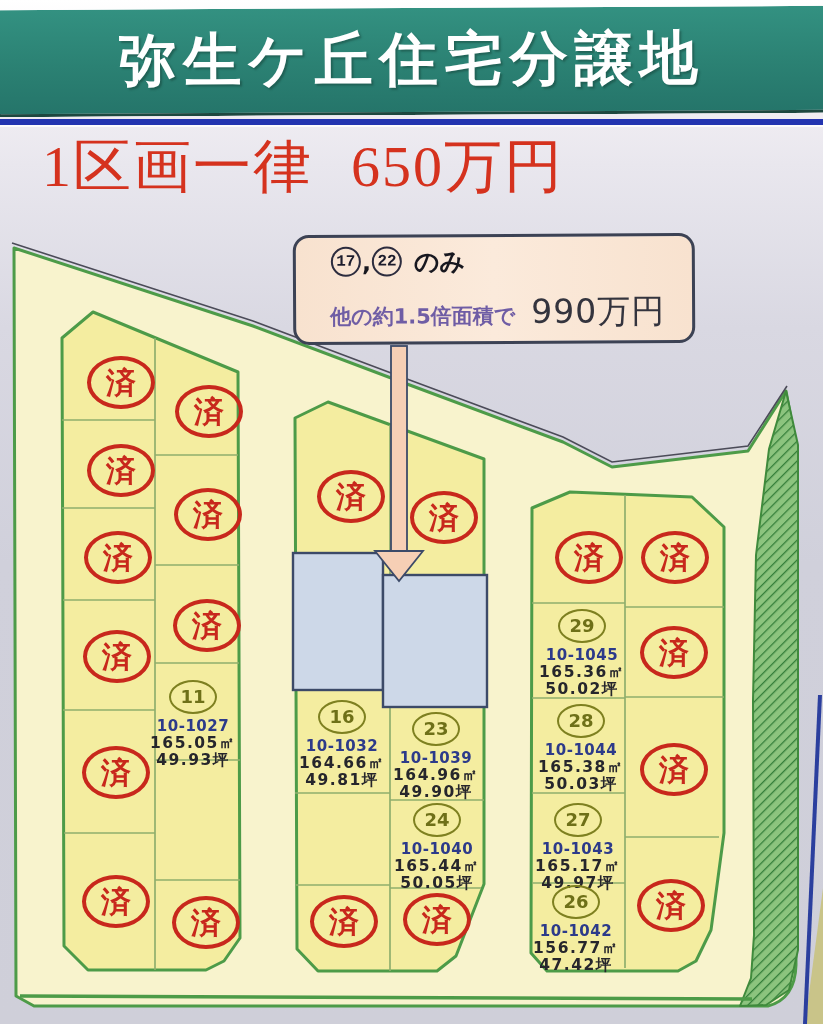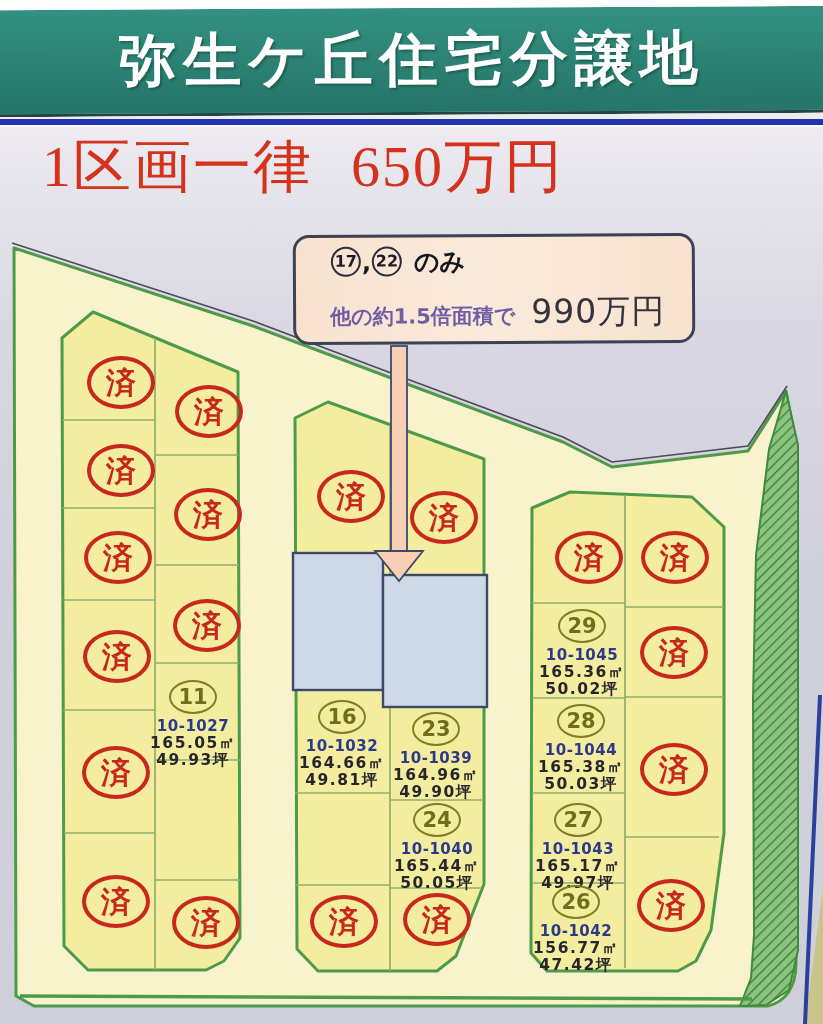--- a/index.html
+++ b/index.html
@@ -26,36 +26,36 @@
   #map-svg{position:absolute;left:0;top:0;}
 
   
   .callout{position:absolute;left:293px;top:234px;width:402px;height:110px;
            background:linear-gradient(90deg,#f8e2cf 0%,#fbeadb 50%,#f8e2cf 100%);
            border:3px solid #3c4254;border-radius:16px;box-sizing:border-box;
            padding:8px 0 0 34px;transform:rotate(-0.3deg);}
   .callout .line1{font-size:25px;font-weight:bold;color:#17171f;}
   .cnum{display:inline-block;width:26px;height:26px;line-height:26px;text-align:center;
         border:2px solid #2c2c3e;border-radius:50%;font-size:16px;font-weight:bold;
-        color:#1c1c2c;vertical-align:middle;margin:0 1px 4px 1px;}
+        color:#1c1c2c;vertical-align:middle;margin:0 1px 4px 1px;font-family:Liberation Mono, monospace;}
   .ccomma{font-size:24px;}
   .conly{font-size:25px;margin-left:11px;}
   .callout .line2{margin-top:10px;white-space:nowrap;}
   .cl2t{font-size:21px;font-weight:bold;color:#6f5da5;}
   .cl2p{font-size:33px;font-weight:normal;color:#34343e;margin-left:16px;letter-spacing:1px;}
 
   
   .sold{position:absolute;width:60px;height:45px;border:4px solid #c8281c;border-radius:50%;
         display:flex;align-items:center;justify-content:center;background:transparent;}
   .sold span{font-size:30px;font-weight:bold;color:#c8281c;line-height:1;}
 
   
   .lot{position:absolute;width:130px;text-align:center;line-height:17px;}
   .lot .circ{display:inline-block;width:44px;height:30px;line-height:30px;border:2.5px solid #7e8020;
-             border-radius:50%;font-size:21px;font-weight:bold;color:#6e7018;background:transparent;text-align:center;}
+             border-radius:50%;font-size:18px;font-weight:bold;color:#6e7018;background:transparent;text-align:center;}
   .lot .code{margin-top:4px;font-size:15px;font-weight:bold;color:#2c3a8a;letter-spacing:.5px;}
   .lot .m2,.lot .tsubo{font-size:15.5px;font-weight:bold;color:#26262c;letter-spacing:1.5px;}
 </style>
 </head>
 <body>
 
 <div id="page">
 
   <div class="banner">
     <span>弥生ケ丘住宅分譲地</span>

